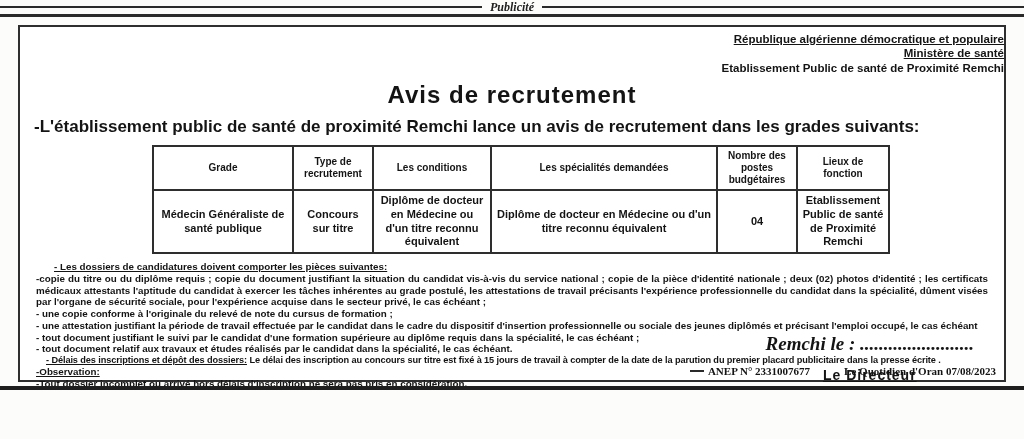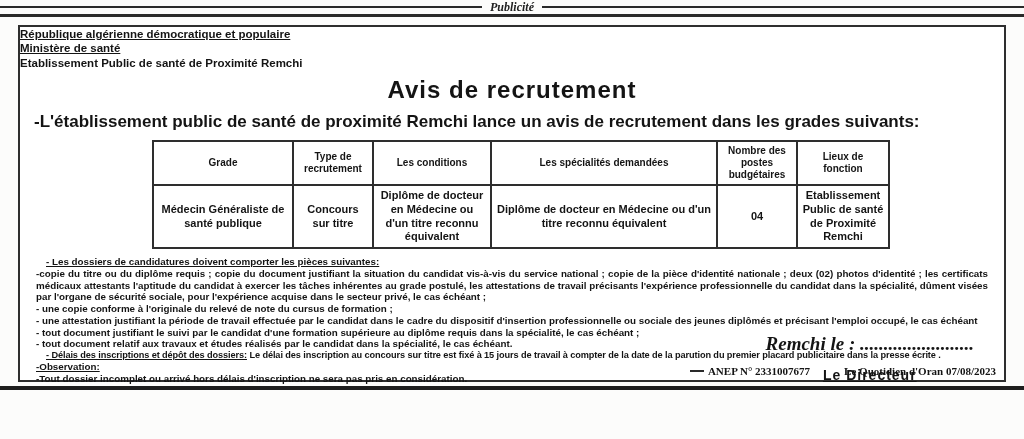--- a/index.html
+++ b/index.html
@@ -21,21 +21,21 @@
     position: absolute; top: 14px; left: 0; width: 1024px; height: 3px;
     background: #2a2a2a;
   }
 
   
   .ad-frame {
     position: absolute; top: 25px; left: 18px; width: 988px; height: 357px;
     border: 2px solid #2e2e2e; background: #fff;
   }
 
-  .hdr { text-align: left; line-height: 1.25; }
+  .hdr { text-align: right; margin-top: 5px; line-height: 1.25; }
   .hdr-line { font-weight: bold; font-size: 11.5px; }
   .u { text-decoration: underline; }
   .hdr-line3 { font-weight: bold; font-size: 11.5px; }
   .ad-title {
     text-align: center; font-weight: bold; font-size: 24px;
     letter-spacing: 1px; margin-top: 6px; margin-bottom: 8px;
   }
   .intro {
     margin-left: 14px; margin-right: 14px;
     font-weight: bold; font-size: 17px;
@@ -133,21 +133,21 @@
         <td>Concours sur titre</td>
         <td>Diplôme de docteur en Médecine  ou d'un titre reconnu équivalent</td>
         <td>Diplôme de docteur en Médecine  ou d'un titre reconnu équivalent</td>
         <td>04</td>
         <td>Etablissement Public de santé de Proximité Remchi</td>
       </tr>
     </tbody>
   </table>
 
   <div class="body-text">
-    <p class="lead-underline" style="margin-left:10px">-  Les dossiers de candidatures doivent comporter les pièces suivantes:</p>
+    <p class="lead-underline" style="margin-left:18px">-  Les dossiers de candidatures doivent comporter les pièces suivantes:</p>
     <p>-copie du titre ou du diplôme requis ; copie du document justifiant la situation du candidat vis-à-vis du service national ; copie de la pièce d'identité nationale ; deux (02) photos d'identité ; les certificats médicaux attestants l'aptitude du candidat à exercer les tâches inhérentes au grade postulé,  les attestations de travail précisants l'expérience professionnelle du candidat dans la spécialité, dûment visées par l'organe de sécurité sociale, pour l'expérience acquise dans le secteur privé, le cas échéant ;</p>
     <p>- une copie conforme à l'originale du relevé de note du cursus de formation ;</p>
     <p>- une attestation justifiant la période de travail effectuée par le candidat dans le cadre du dispositif d'insertion professionnelle ou sociale des jeunes diplômés et précisant l'emploi occupé, le cas échéant</p>
     <p>- tout document justifiant le suivi par le candidat d'une formation supérieure au diplôme requis dans la spécialité, le cas échéant ;</p>
     <p>- tout document relatif aux travaux et études réalisés par le candidat dans la spécialité, le cas échéant.</p>
     <p class="delais-line"><span class="lead-underline" style="margin-left:10px">-   Délais des inscriptions et dépôt des dossiers:</span><span> Le délai des inscription au concours sur titre est fixé à 15 jours de travail à compter de la date de la parution du premier placard publicitaire dans la presse écrite .</span></p>
     <p class="obs-head">-Observation:</p>
     <p>-Tout dossier incomplet ou arrivé hors délais d'inscription ne sera pas pris en considération.</p>
   </div>
 

